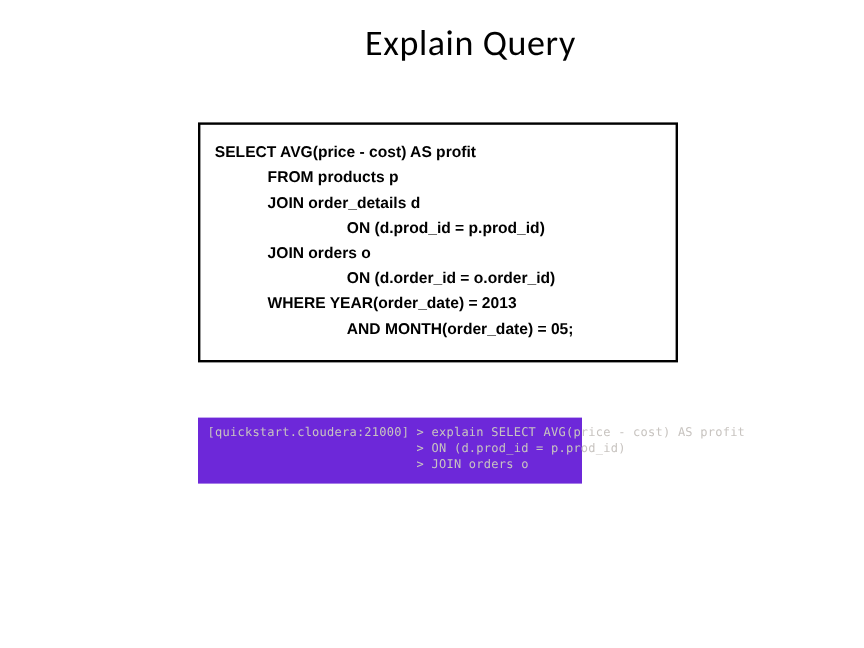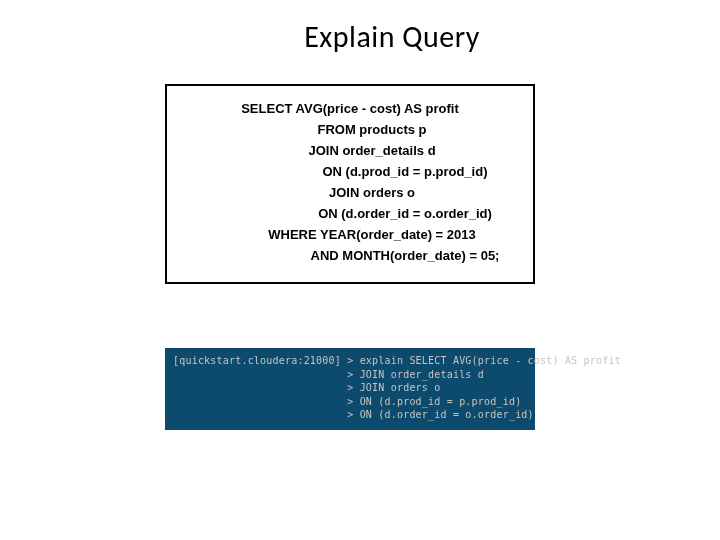--- a/index.html
+++ b/index.html
@@ -24,45 +24,44 @@
     width: 100%;
     text-align: center;
     font-family: "Segoe UI", "Gill Sans", Candara, Calibri, sans-serif;
     font-weight: 300;
     font-size: 30px;
     letter-spacing: 0.5px;
     padding-left: 32px;
   }
   .sqlbox {
     position: absolute;
-    top: 84px;
+    top: 102px;
     left: 165px;
-    width: 370px;
+    width: 400px;
     border: 2px solid #000;
     box-sizing: border-box;
     padding: 10px 12px 12px 12px;
-    text-align: center;
   }
   .sqlbox .line {
     font-family: Arial, Helvetica, sans-serif;
     font-weight: 700;
     font-size: 13px;
     line-height: 1.15;
     white-space: pre;
     margin: 6px 0;
   }
   .ind1 { padding-left: 44px; }
   .ind2 { padding-left: 110px; }
 
   .term {
     position: absolute;
     top: 348px;
     left: 165px;
-    width: 370px;
-    background: #0c4a6e;
+    width: 320px;
+    background: #6d28d9;
     color: #c8c4c0;
     font-family: "Consolas", "DejaVu Sans Mono", "Menlo", monospace;
     font-size: 10px;
     line-height: 1.35;
     padding: 6px 8px 8px 8px;
     box-sizing: border-box;
     letter-spacing: 0.2px;
     filter: blur(0.25px);
   }
   .term .tline {
@@ -82,19 +81,17 @@
     <div class="line ind1">JOIN order_details d</div>
     <div class="line ind2">ON (d.prod_id = p.prod_id)</div>
     <div class="line ind1">JOIN orders o</div>
     <div class="line ind2">ON (d.order_id = o.order_id)</div>
     <div class="line ind1">WHERE YEAR(order_date) = 2013</div>
     <div class="line ind2">AND MONTH(order_date) = 05;</div>
   </div>
 
   <div class="term">
     <div class="tline"><span>[quickstart.cloudera:21000] &gt; </span><span>explain SELECT AVG(price - cost) AS profit</span></div>
-    <div class="tline"><span>                            &gt; </span><span>JOIN order_details d</span></div>
+    <div class="tline"><span>                            &gt; </span><span>ON (d.prod_id = p.prod_id)</span></div>
     <div class="tline"><span>                            &gt; </span><span>JOIN orders o</span></div>
-    <div class="tline"><span>                            &gt; </span><span>ON (d.prod_id = p.prod_id)</span></div>
-    <div class="tline"><span>                            &gt; </span><span>ON (d.order_id = o.order_id)</span></div>
   </div>
 
 </div>
 
 </body></html>

